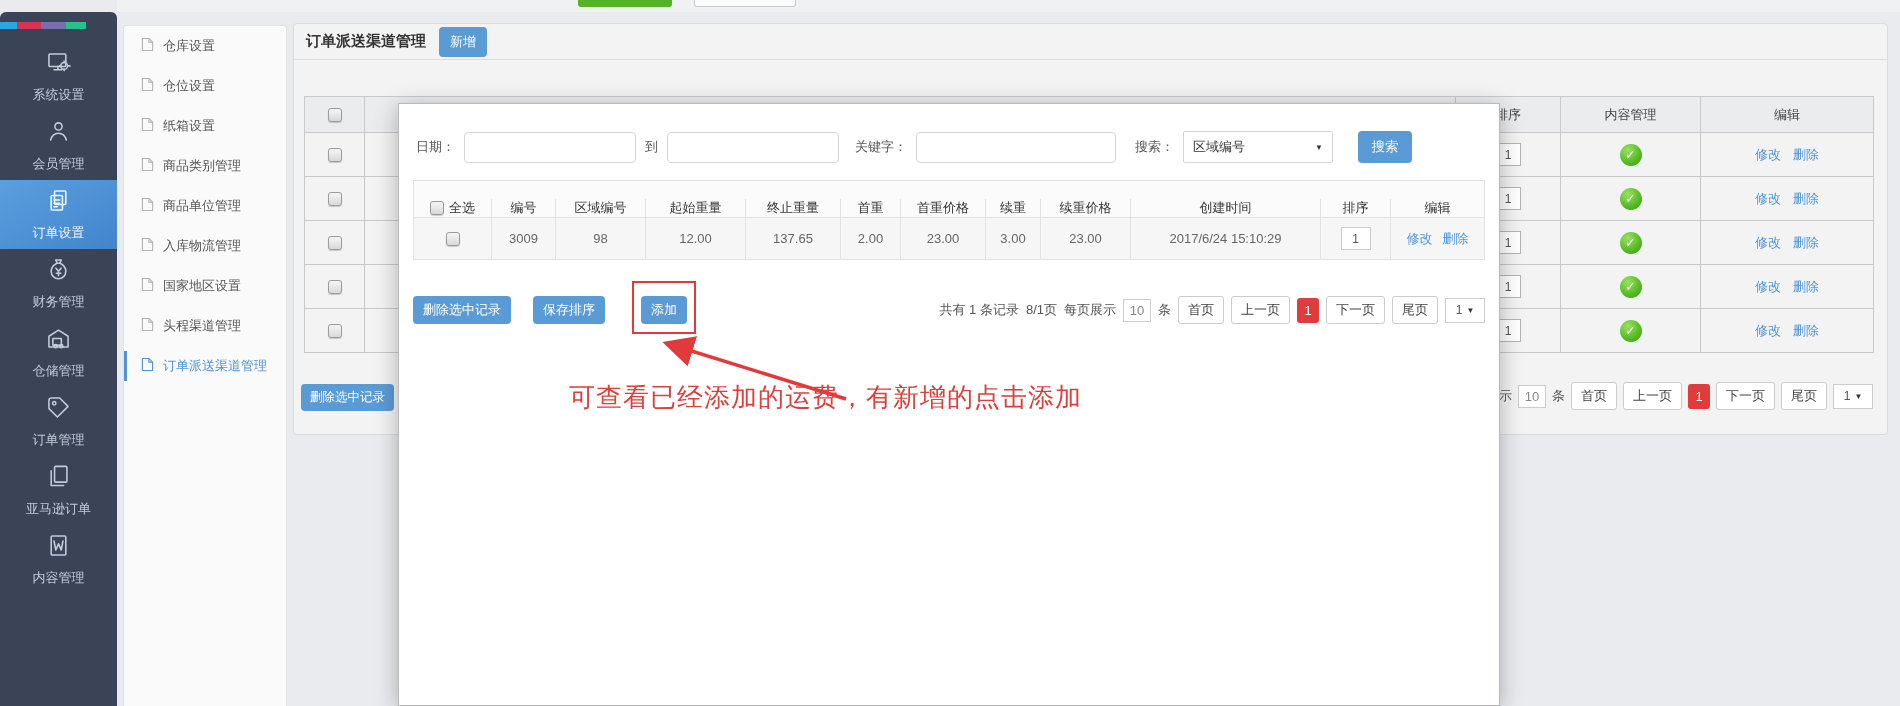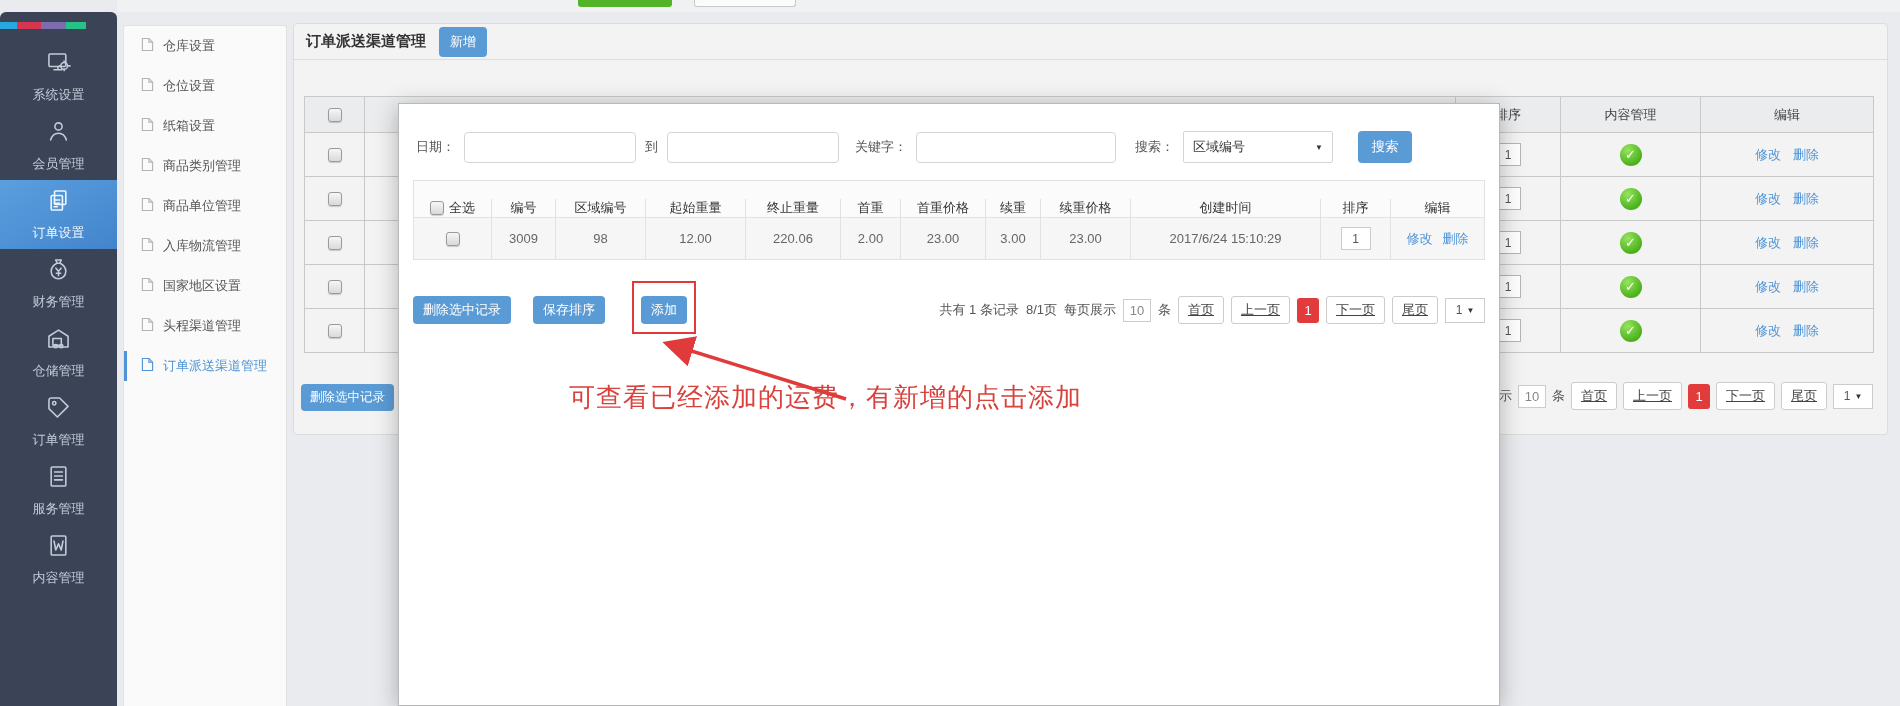--- a/index.html
+++ b/index.html
@@ -45,21 +45,21 @@
   .c-sort  { width:105px; }
   .c-vis   { width:140px; }
   .c-edit  { width:172px; border-right:none; gap:12px; }
   .sort-input { width:26px; height:23px; border:1px solid #b5b5b5; background:#fff; text-align:center; font-size:12px; color:#555; }
   .lnk { color:#4e94d6; font-size:13px; text-decoration:none; cursor:pointer; }
   .check-ball { width:22px; height:22px; border-radius:50%; background:radial-gradient(circle at 35% 28%,#97e45f,#49b01a 72%); color:#fff; font-size:13px; font-weight:bold; display:flex; align-items:center; justify-content:center; }
   .checkbox { width:14px; height:14px; border:1px solid #9a9a9a; border-radius:3px; background:linear-gradient(#f6f6f6,#d9d9d9); box-shadow:0 1px 1px rgba(0,0,0,.18); cursor:pointer; display:inline-block; }
 
   .bg-del-btn { position:absolute; left:7px; top:360px; height:27px; padding:0 9px; font-size:12.5px; }
   .bg-pagination { position:absolute; right:14px; top:358px; display:flex; align-items:center; gap:6px; font-size:13px; color:#555; white-space:nowrap; }
-  .pg-btn { background:#fff; border:1px solid #ccc; border-radius:3px; padding:4px 9px; font-size:13px; color:#444; cursor:pointer; white-space:nowrap;text-decoration:underline; }
+  .pg-btn { background:#fff; border:1px solid #ccc; border-radius:3px; padding:4px 9px; font-size:13px; color:#444; cursor:pointer; white-space:nowrap; }
   .pg-cur { background:#e23b3b; color:#fff; border-radius:3px; width:22px; height:25px; display:flex; align-items:center; justify-content:center; font-size:13px; cursor:pointer; }
   .pg-input { width:28px; height:23px; border:1px solid #ccc; background:#fff; text-align:center; color:#888; font-size:13px; }
   .pg-select { width:40px; height:25px; border:1px solid #ccc; background:#fff; display:flex; align-items:center; justify-content:center; gap:4px; font-size:12px; color:#555; cursor:pointer; }
   .caret { font-size:8px; color:#333; }
 
   
   .modal { position:absolute; left:398px; top:103px; width:1102px; height:603px; background:#fff; border:1px solid #b9b9b9; box-shadow:0 4px 22px rgba(0,0,0,.28); }
   .modal-header { height:30px; background:#f4f4f4; border-bottom:1px solid #ddd; display:flex; align-items:center; padding:0 18px; }
   .modal-title { font-size:13.5px; color:#444; }
   .modal-controls { margin-left:auto; display:flex; gap:16px; align-items:center; }
@@ -160,28 +160,28 @@
       </div>
 
       <div class="side-item">
         <span><svg viewBox="0 0 24 24">
               <path d="M13 3.5l7.5 7.5-9.5 9.5L3.5 13V5.5a2 2 0 012-2z"></path>
               <circle cx="8.2" cy="8.2" r="1.5"></circle>
             </svg></span>
         <span>订单管理</span>
       </div>
 
-
-      <div class="side-item">
-        <span><svg viewBox="0 0 24 24">
-              <rect x="5.5" y="3.5" width="13" height="17" rx="1"></rect>
-              <path d="M8.5 8h7M8.5 11.5h7M8.5 15h7"></path>
-            </svg></span>
-        <span>服务管理</span>
-      </div>
+      <div class="side-item">
+        <span><svg viewBox="0 0 24 24">
+              <rect x="8.5" y="3" width="11" height="14" rx="1"></rect>
+              <path d="M5.5 7v13h11"></path>
+            </svg></span>
+        <span>亚马逊订单</span>
+      </div>
+
 
       <div class="side-item">
         <span><svg viewBox="0 0 24 24">
               <rect x="5.5" y="3.5" width="13" height="17" rx="1"></rect>
               <path d="M8 8l1.6 8L12 10.5 14.4 16 16 8"></path>
             </svg></span>
         <span>内容管理</span>
       </div>
 
     </div>
@@ -405,21 +405,21 @@
         <div class="mt-cell w11">排序</div>
         <div class="mt-cell">编辑</div>
       </div>
       <div class="mt-row body">
         <div class="mt-cell w1">
             <span class="checkbox"></span>
           </div>
         <div class="mt-cell w2">3009</div>
         <div class="mt-cell w3">98</div>
         <div class="mt-cell w4">12.00</div>
-        <div class="mt-cell w5">220.06</div>
+        <div class="mt-cell w5">137.65</div>
         <div class="mt-cell w6">2.00</div>
         <div class="mt-cell w7">23.00</div>
         <div class="mt-cell w8">3.00</div>
         <div class="mt-cell w9">23.00</div>
         <div class="mt-cell w10">2017/6/24 15:10:29</div>
         <div class="mt-cell w11">
             <input class="mt-sort-input" value="1" style="">
           </div>
         <div class="mt-cell">
             <a class="lnk">修改</a>

